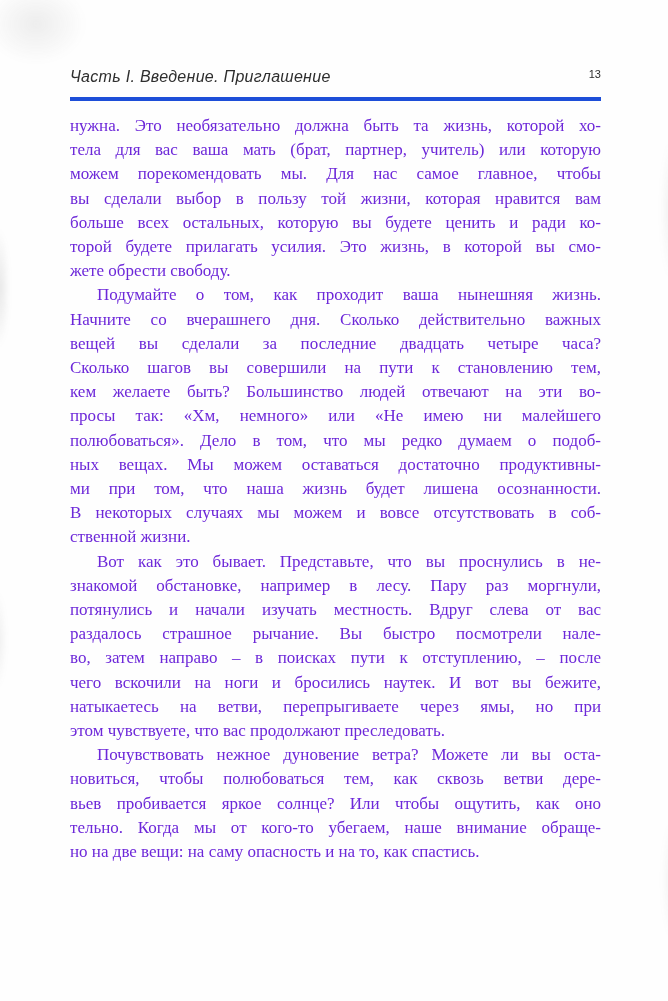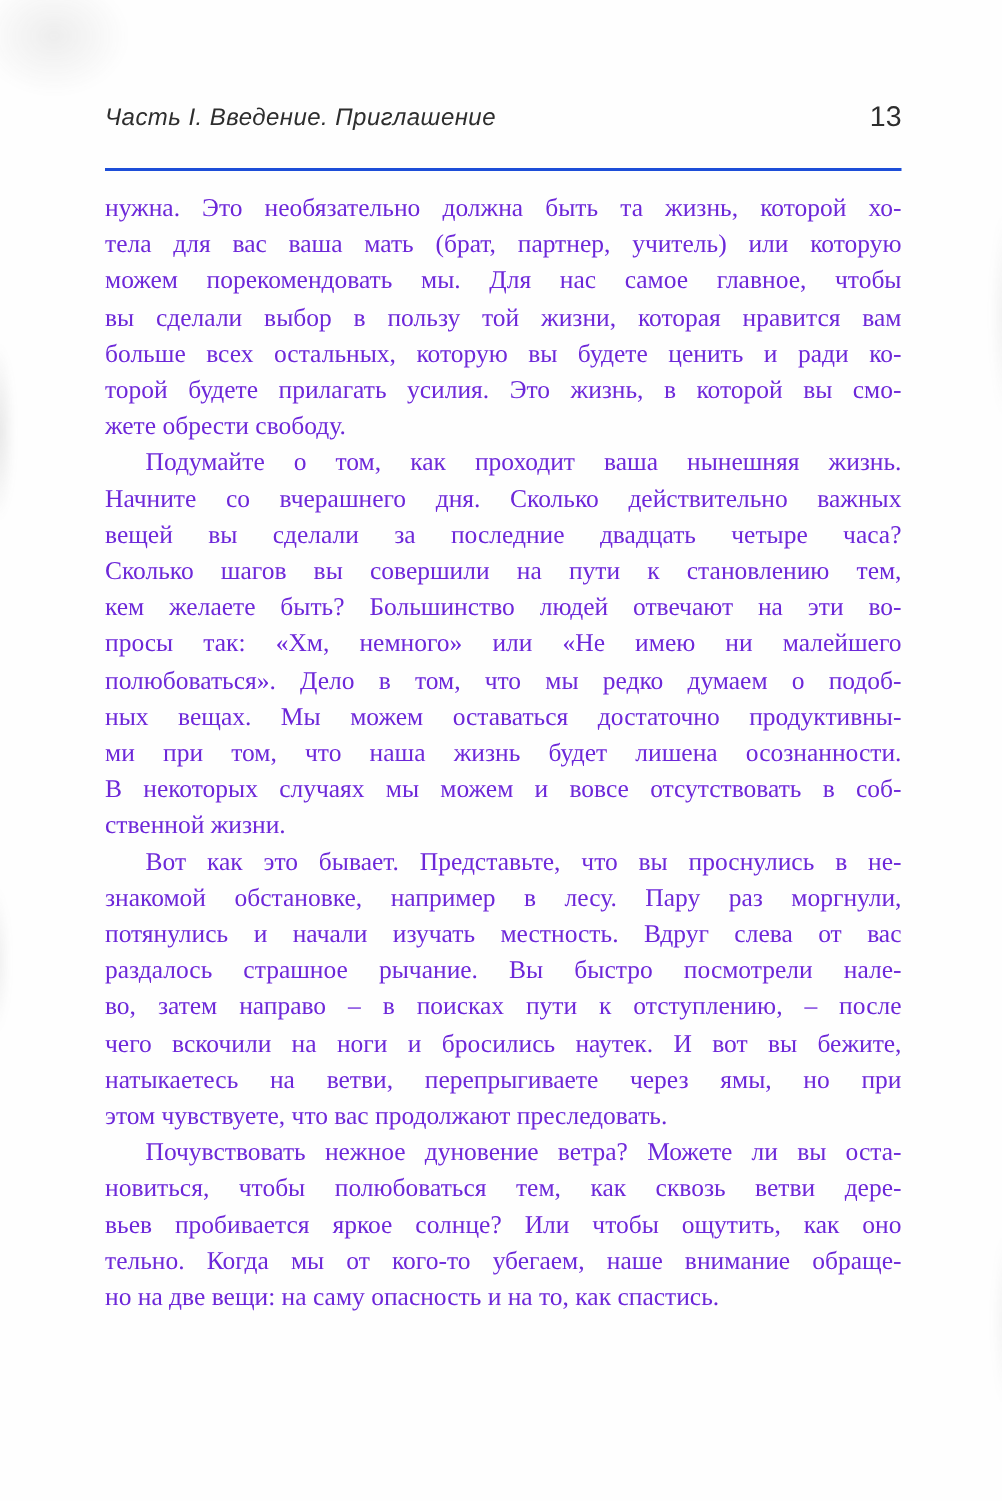--- a/index.html
+++ b/index.html
@@ -16,33 +16,33 @@
     box-sizing: border-box;
   }
   .content {
     position: relative;
     padding: 68px 67px 0 70px;
     z-index: 2;
   }
   .running-head {
     display: flex;
     justify-content: space-between;
-    align-items: center;
+    align-items: flex-start;
     font-family: "Liberation Sans", sans-serif;
     color: #2e2e2e;
-    border-bottom: 2px solid #1d4ed8;
-    padding-bottom: 22px;
+    border-bottom: 4px solid #1d4ed8;
+    padding-bottom: 11px;
   }
   .head-title {
     font-style: italic;
     font-size: 16px;
     letter-spacing: 0.3px;
   }
   .page-number {
-    font-size: 19px;
+    font-size: 11px;
     color: #2e2e2e;
   }
   .body-text {
     margin-top: 13px;
     font-family: "Liberation Serif", serif;
     font-size: 17px;
     line-height: 24.2px;
     color: #6d28d9;
   }
   .para {

